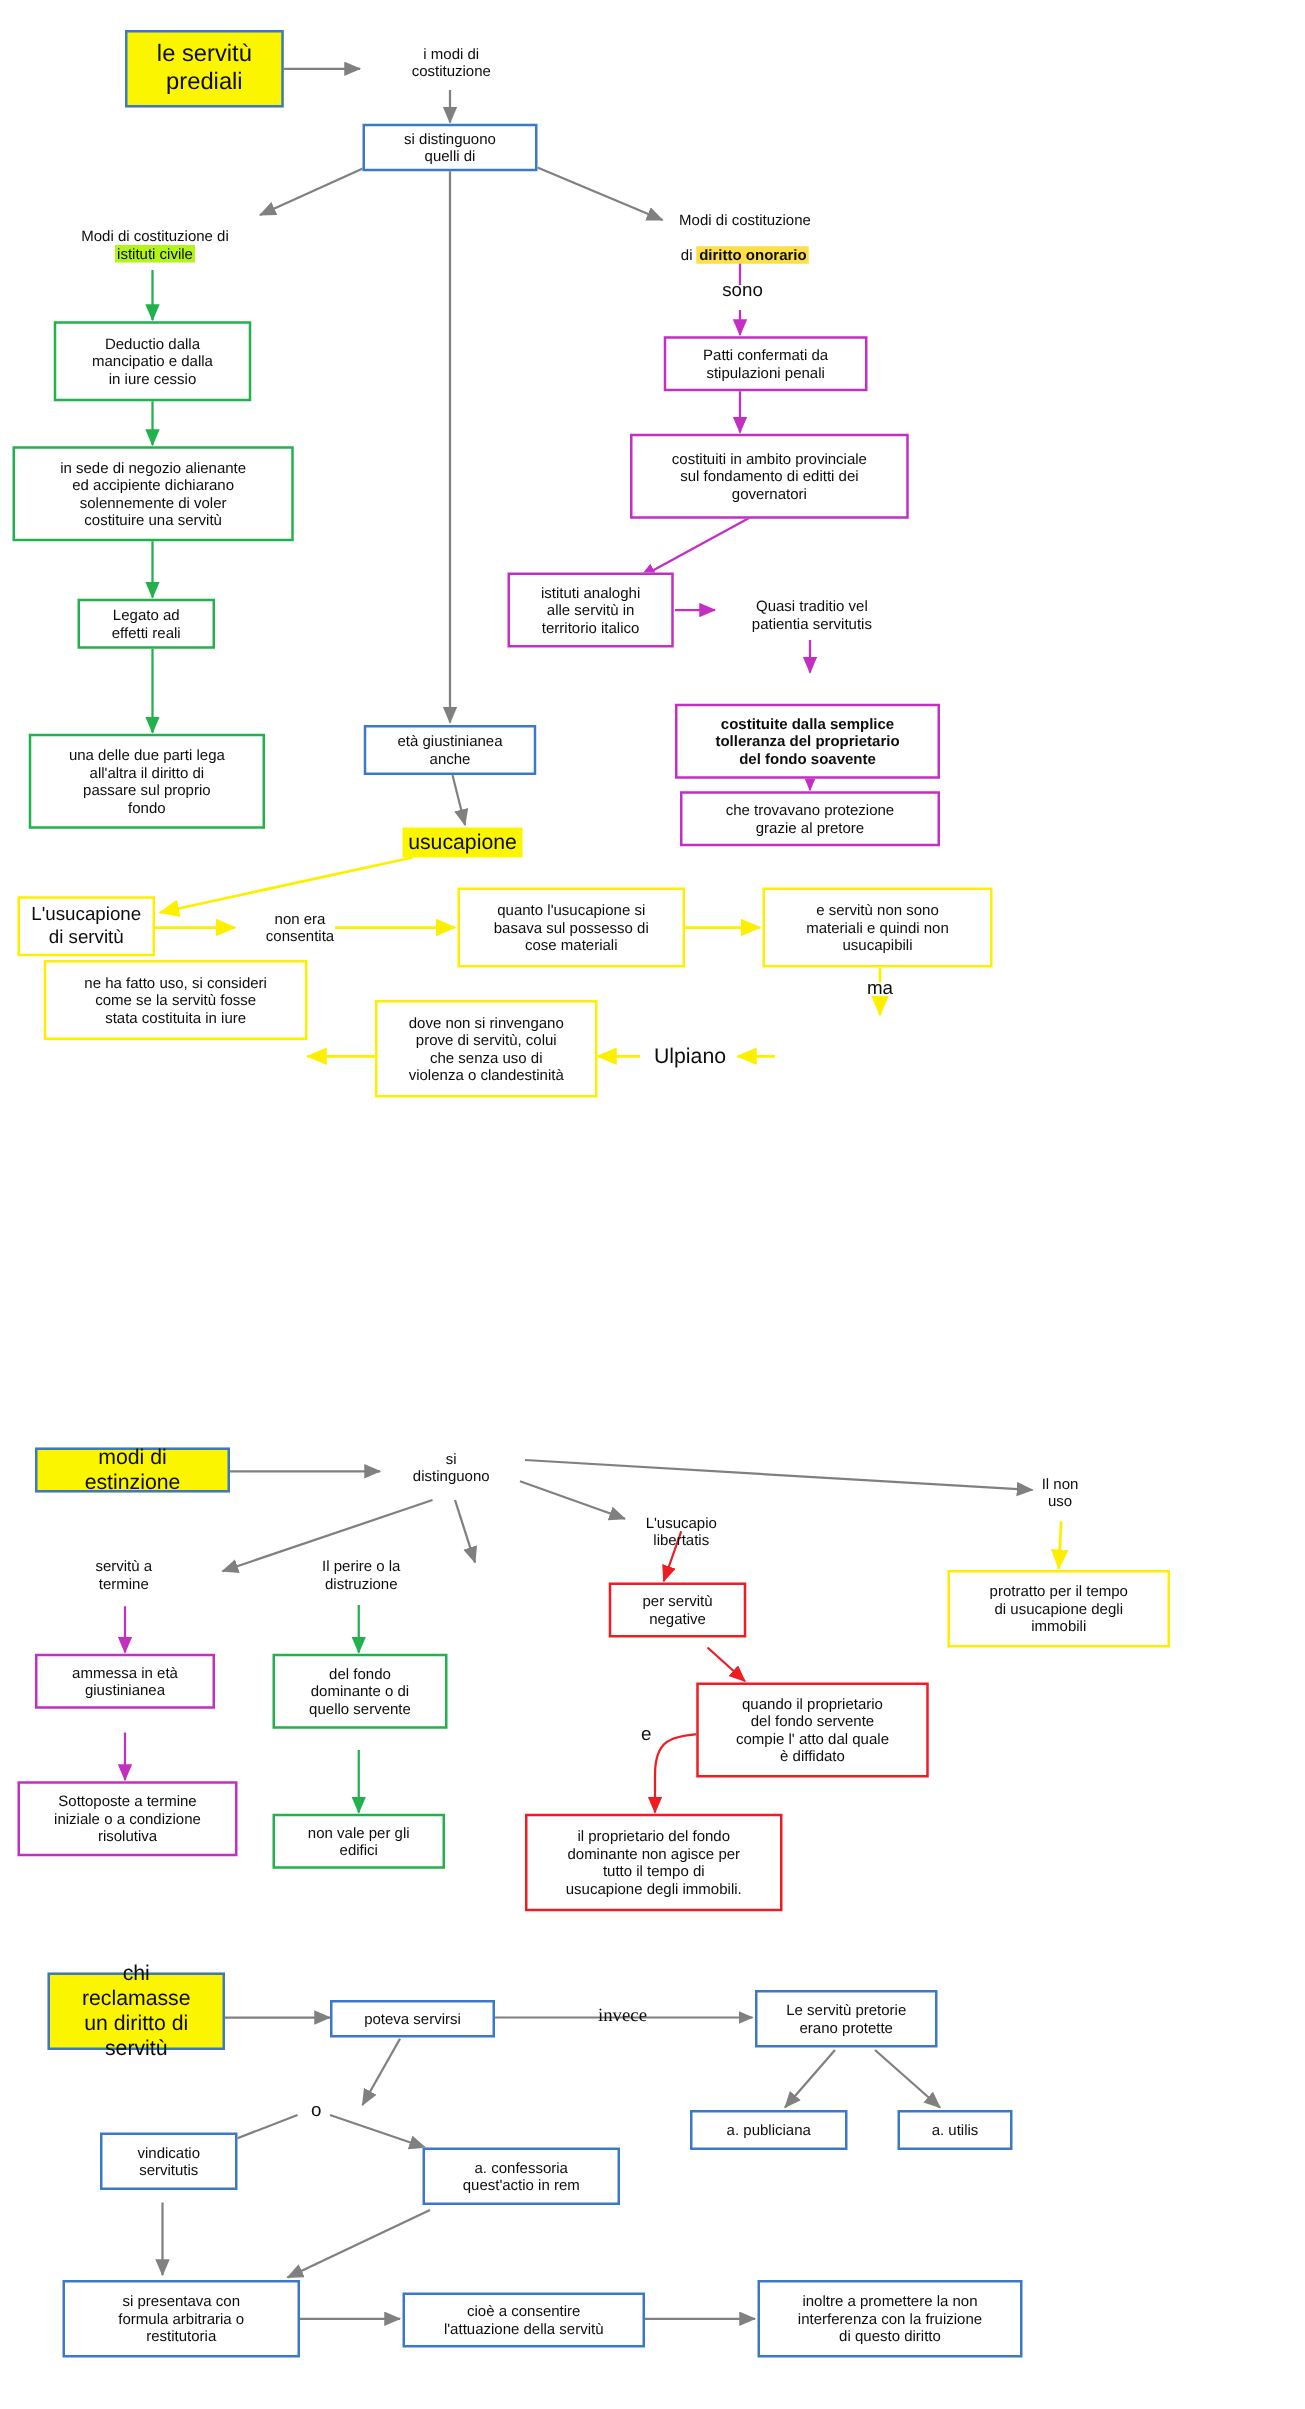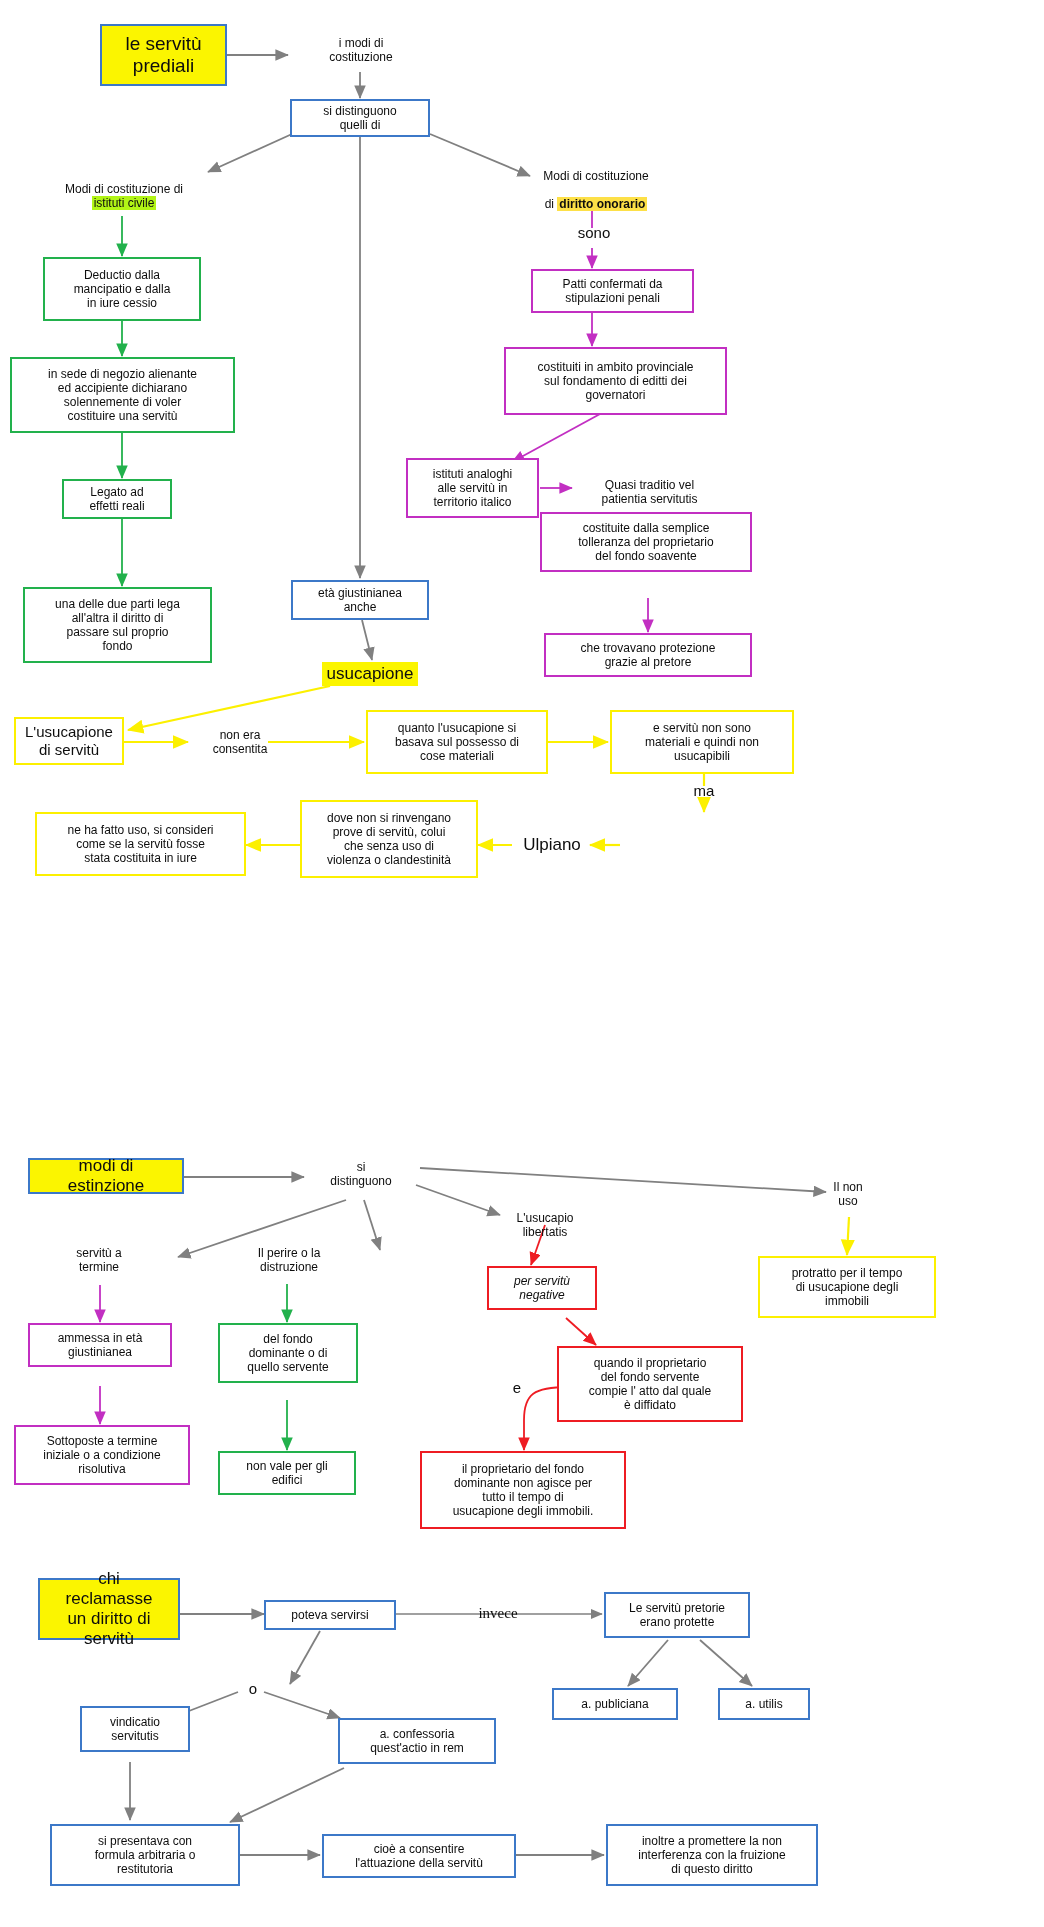--- a/index.html
+++ b/index.html
@@ -208,21 +208,21 @@
   <div class="node box-purple sz16" style="left:531px; top:269px; width:163px; height:44px;">Patti confermati da
 stipulazioni penali</div>
   <div class="node box-purple sz16" style="left:504px; top:347px; width:223px; height:68px;">costituiti in ambito provinciale
 sul fondamento di editti dei
 governatori</div>
   <div class="node box-purple sz16" style="left:406px; top:458px; width:133px; height:60px;">istituti analoghi
 alle servitù in
 territorio italico</div>
   <div class="node plain sz16" style="left:578px; top:470px; width:143px; height:44px;">Quasi traditio vel
 patientia servitutis</div>
-  <div class="node box-purple sz16" style="left:540px; top:512px; width:212px; height:60px;">costituite dalla semplice
+  <div class="node box-purple sz16" style="left:540px; top:563px; width:212px; height:60px;font-weight:bold;">costituite dalla semplice
 tolleranza del proprietario
 del fondo soavente</div>
   <div class="node box-purple sz16" style="left:544px; top:633px; width:208px; height:44px;">che trovavano protezione
 grazie al pretore</div>
 
   <div class="node box-blue sz16" style="left:291px; top:580px; width:138px; height:40px;">età giustinianea
 anche</div>
   <div class="node fill-yellow sz17" style="left:322px; top:662px; width:96px; height:24px;">usucapione</div>
 
   <div class="node box-yellow sz15" style="left:14px; top:717px; width:110px; height:48px;">L'usucapione
@@ -235,21 +235,21 @@
   <div class="node box-yellow sz16" style="left:610px; top:710px; width:184px; height:64px;">e servitù non sono
 materiali e quindi non
 usucapibili</div>
   <div class="node plain sz15" style="left:682px; top:781px; width:44px; height:20px;">ma</div>
 
   <div class="node plain sz17" style="left:514px; top:832px; width:76px; height:26px;">Ulpiano</div>
   <div class="node box-yellow sz16" style="left:300px; top:800px; width:178px; height:78px;">dove non si rinvengano
 prove di servitù, colui
 che senza uso di
 violenza o clandestinità</div>
-  <div class="node box-yellow sz16" style="left:35px; top:812px; width:211px; height:64px;">ne ha fatto uso, si consideri
+  <div class="node box-yellow sz16" style="left:35px; top:768px; width:211px; height:64px;">ne ha fatto uso, si consideri
 come se la servitù fosse
 stata costituita in iure</div>
 
   <div class="node fill-yellow box-blue sz17" style="left:28px; top:1158px; width:156px; height:36px;">modi di estinzione</div>
 
   <div class="node plain sz16" style="left:306px; top:1152px; width:110px; height:44px;">si
 distinguono</div>
 
   <div class="node plain sz16" style="left:44px; top:1238px; width:110px; height:44px;">servitù a
 termine</div>
@@ -268,21 +268,21 @@
   <div class="node box-purple sz16" style="left:14px; top:1425px; width:176px; height:60px;">Sottoposte a termine
 iniziale o a condizione
 risolutiva</div>
 
   <div class="node box-green sz16" style="left:218px; top:1323px; width:140px; height:60px;">del fondo
 dominante o di
 quello servente</div>
   <div class="node box-green sz16" style="left:218px; top:1451px; width:138px; height:44px;">non vale per gli
 edifici</div>
 
-  <div class="node box-red sz16" style="left:487px; top:1266px; width:110px; height:44px;font-style:italic;">per servitù
+  <div class="node box-red sz16" style="left:487px; top:1266px; width:110px; height:44px;">per servitù
 negative</div>
   <div class="node box-red sz16" style="left:557px; top:1346px; width:186px; height:76px;">quando il proprietario
 del fondo servente
 compie l' atto dal quale
 è diffidato</div>
   <div class="node plain sz15" style="left:502px; top:1378px; width:20px; height:20px;">e</div>
   <div class="node box-red sz16" style="left:420px; top:1451px; width:206px; height:78px;">il proprietario del fondo
 dominante non agisce per
 tutto il tempo di
 usucapione degli immobili.</div>

